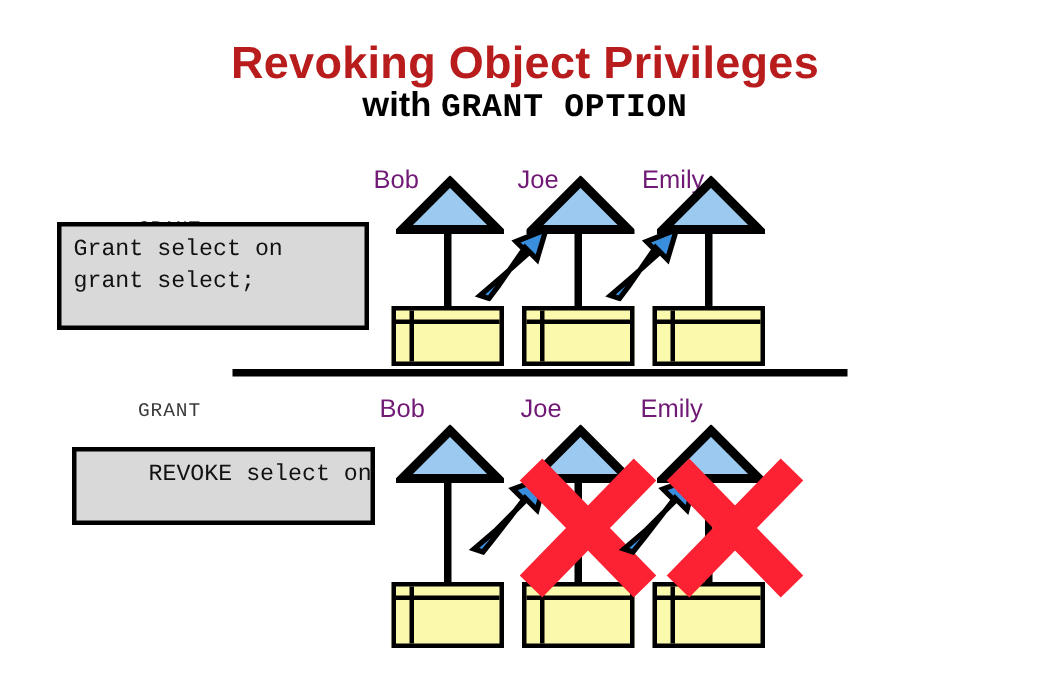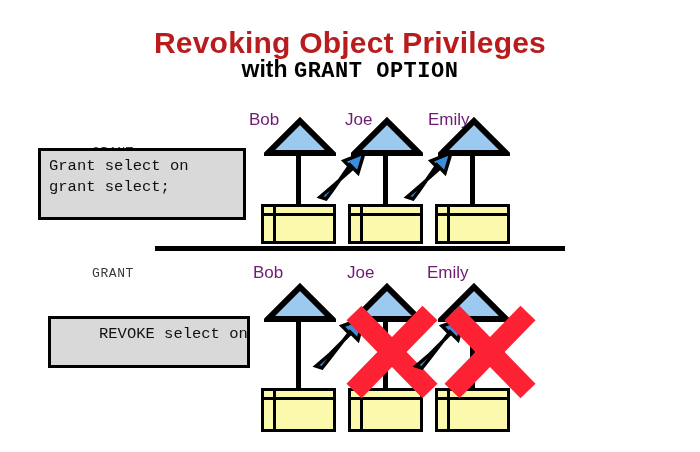--- a/index.html
+++ b/index.html
@@ -191,21 +191,21 @@
     <div class="tbl-col-line"></div>
   </div>
   <svg class="arrow" style="left:403px; top:147px;" width="52" height="54" viewBox="0 0 52 54">
     <polygon points="4,50 18,38 36,22 28,14 48,6 42,26 34,18 16,44 10,52" fill="#3a8ede" stroke="#000000" stroke-width="3.5" stroke-linejoin="miter"></polygon>
   </svg>
 
   <div class="divider" style="left:155px; top:246px; width:410px; height:5px;"></div>
 
   <div class="section-caption" style="left:92px; top:266px;">GRANT</div>
 
-  <div class="code-box" style="left:48px; top:316px; width:202px; height:52px;padding-left:48px;">
+  <div class="code-box" style="left:48px; top:298px; width:202px; height:52px;padding-left:48px;">
     <span class="code-line">
       <span>REVOKE select on</span>
     </span>
   </div>
 
   <div class="person-name" style="left:253px; top:263px;">Bob</div>
   <svg class="tri" style="left:264px; top:283px;" width="72" height="40" viewBox="0 0 72 40">
     <polygon points="36,4 68,36 4,36" fill="#9cc9f0" stroke="#000000" stroke-width="6" stroke-linejoin="miter"></polygon>
   </svg>
   <div class="stem" style="left:296px; top:318px; width:5px; height:72px;"></div>

